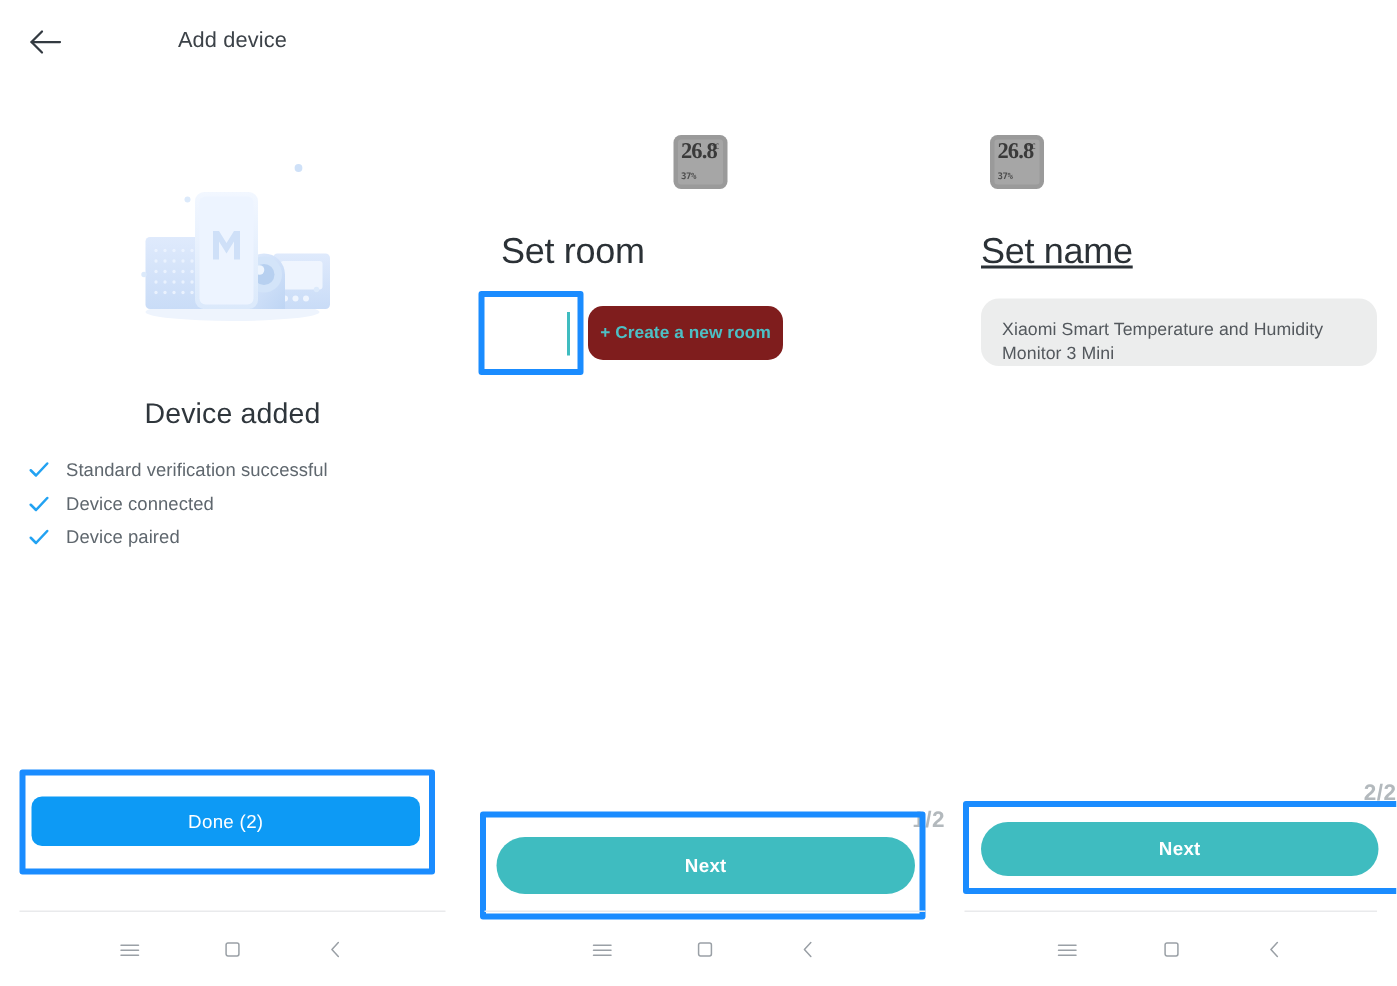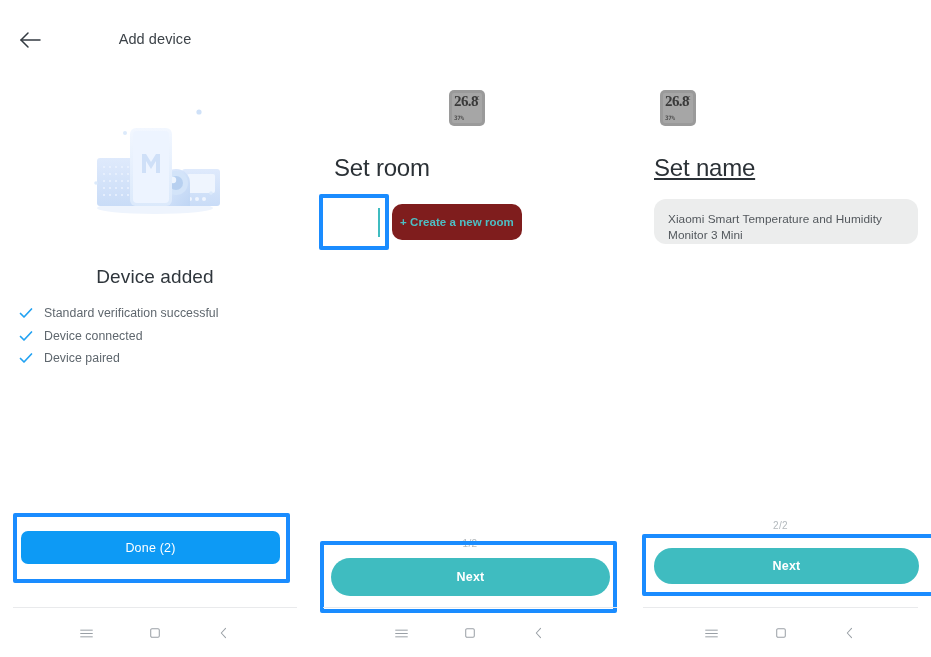--- a/index.html
+++ b/index.html
@@ -27,21 +27,21 @@
     background: #ffffff;
     overflow: hidden;
   }
   #panel-added   { left: 0px;   width: 310px; }
   #panel-room    { left: 310px; width: 320px; }
   #panel-name    { left: 630px; width: 301px; }
 
   
   .header {
     position: absolute;
-    top: 12px; left: 0; right: 0;
+    top: 0; left: 0; right: 0;
     height: 56px;
   }
   .back-icon {
     position: absolute;
     left: 18px;
     top: 15px;
     width: 26px;
     height: 26px;
     color: #333a41;
   }
@@ -208,24 +208,25 @@
     border-radius: 7px;
   }
   .btn-next {
     background: #3fbcc0;
     border-radius: 21px;
     font-weight: bold;
   }
 
   .page-indicator {
     position: absolute;
-    text-align: center;
-    font-size: 10px;
+    text-align: right;
+    font-size: 15px;
     color: #b3b9bd;
     letter-spacing: .3px;
+    font-weight: bold;
   }
 
   
   .annot {
     position: absolute;
     border: 4px solid #1a8cff;
     border-radius: 2px;
     background: transparent;
     pointer-events: none;
   }

